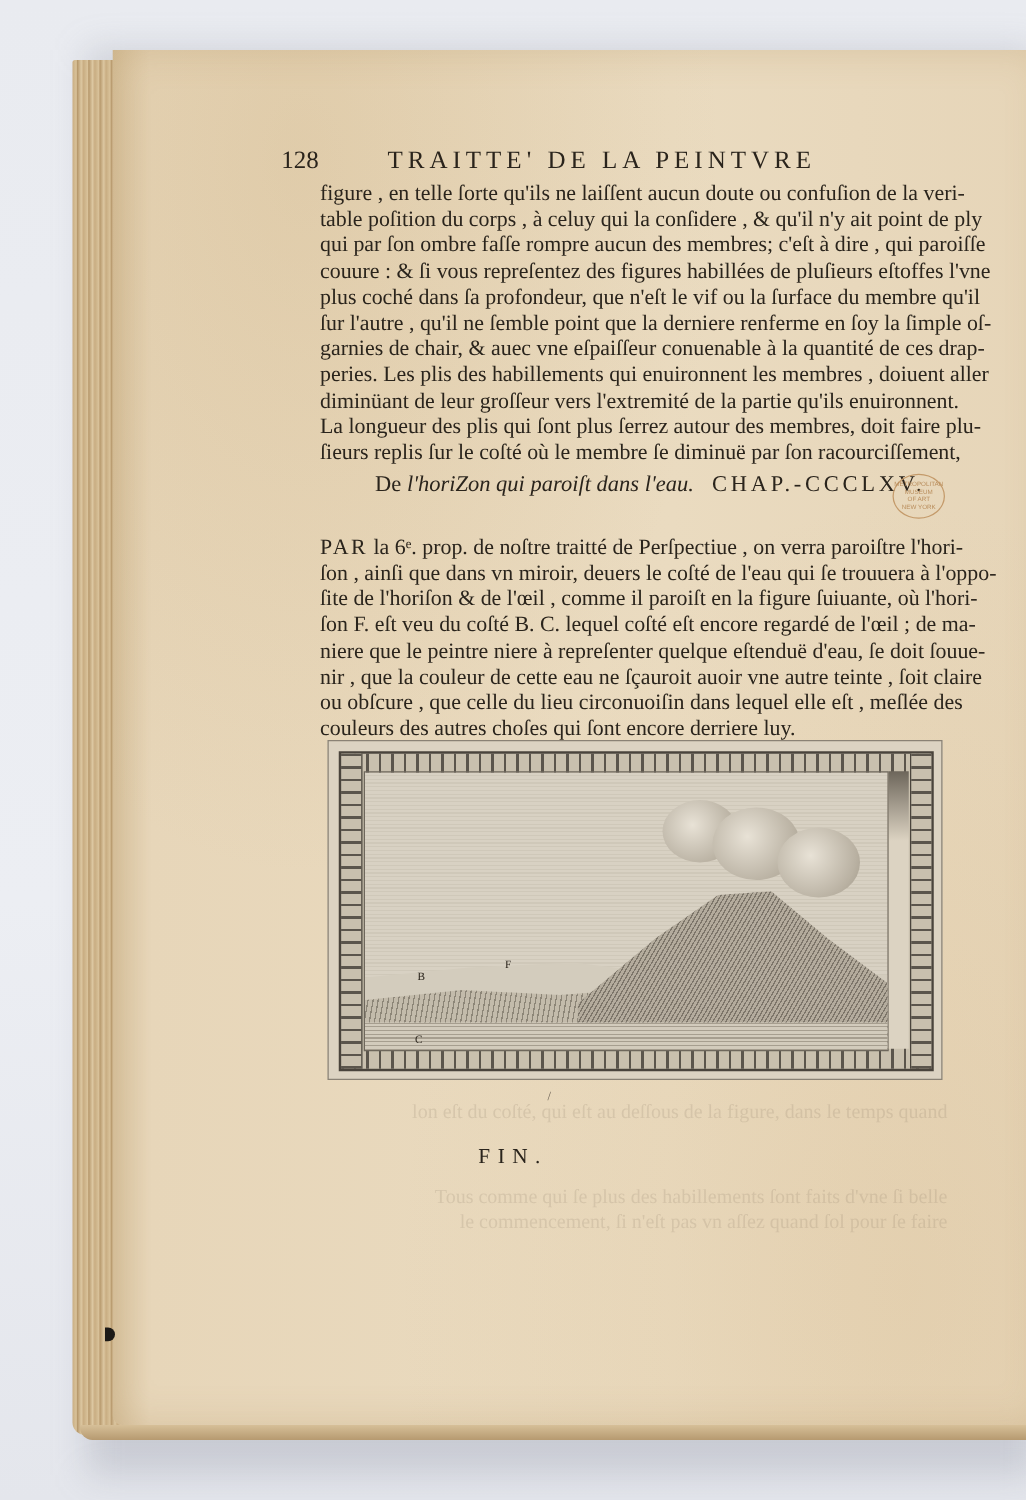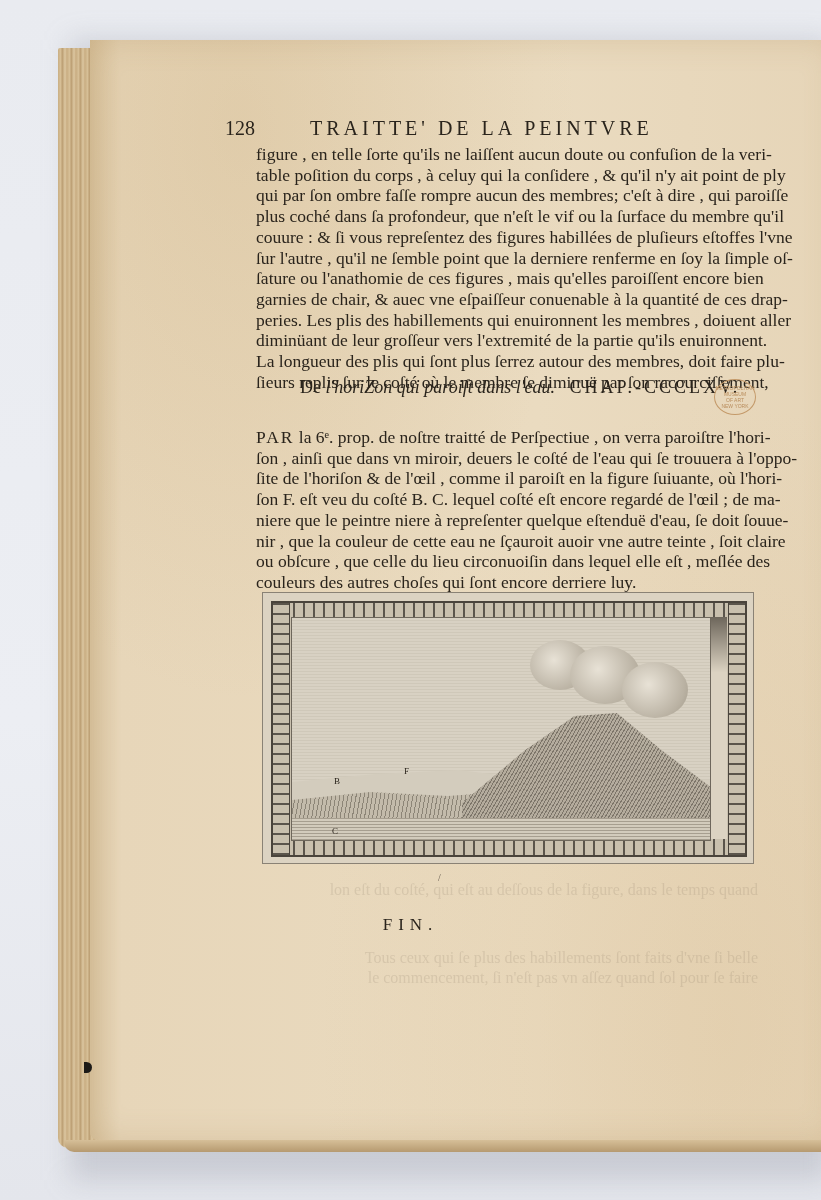--- a/index.html
+++ b/index.html
@@ -134,24 +134,23 @@
 <div class="content">
   <div class="running-head">
     <span class="page-num">128</span>
     <span class="head-title">TRAITTE' DE LA PEINTVRE</span>
   </div>
 
   <div class="body-text p1">
     <span class="line">figure , en telle ſorte qu'ils ne laiſſent aucun doute ou confuſion de la veri-</span>
     <span class="line">table poſition du corps , à celuy qui la conſidere , &amp; qu'il n'y ait point de ply</span>
     <span class="line">qui par ſon ombre faſſe rompre aucun des membres; c'eſt à dire , qui paroiſſe</span>
+    <span class="line">couure : &amp; ſi vous repreſentez des figures habillées de pluſieurs eſtoffes l'vne</span>
     <span class="line">plus coché dans ſa profondeur, que n'eſt le vif ou la ſurface du membre qu'il</span>
-    <span class="line">couure : &amp; ſi vous repreſentez des figures habillées de pluſieurs eſtoffes l'vne</span>
     <span class="line">ſur l'autre , qu'il ne ſemble point que la derniere renferme en ſoy la ſimple oſ-</span>
-    <span class="line">ſature ou l'anathomie de ces figures , mais qu'elles paroiſſent encore bien</span>
     <span class="line">garnies de chair, &amp; auec vne eſpaiſſeur conuenable à la quantité de ces drap-</span>
     <span class="line">peries. Les plis des habillements qui enuironnent les membres , doiuent aller</span>
     <span class="line">diminüant de leur groſſeur vers l'extremité de la partie qu'ils enuironnent.</span>
     <span class="line">La longueur des plis qui ſont plus ſerrez autour des membres, doit faire plu-</span>
     <span class="line">ſieurs replis ſur le coſté où le membre ſe diminuë par ſon racourciſſement,</span>
   </div>
 
   <div class="chapter-heading">
     <span>De</span>
     <span class="ital">l'horiZon qui paroiſt dans l'eau.</span>
@@ -191,19 +190,19 @@
         <span class="fig-label" style="left:42px;top:158px;">B</span>
         <span class="fig-label" style="left:112px;top:148px;">F</span>
         <span class="fig-label" style="left:40px;top:208px;">C</span>
       </div>
       <div class="scene-right-panel"></div>
     </div>
   </div>
   <span class="figure-caption-mark">/</span>
 
   <div class="bleed" style="top:880px;">lon eſt du coſté, qui eſt au deſſous de la figure, dans le temps quand</div>
-  <div class="bleed" style="top:948px;">Tous ceux qui ſe plus des habillements ſont faits d'vne ſi belle</div>
+  <div class="bleed" style="top:948px;">Tous comme qui ſe plus des habillements ſont faits d'vne ſi belle</div>
   <div class="bleed" style="top:968px;">le commencement, ſi n'eſt pas vn aſſez quand ſol pour ſe faire</div>
 
   <div class="fin">FIN.</div>
 
   <div class="punch"></div>
 </div>
 
 </body></html>

